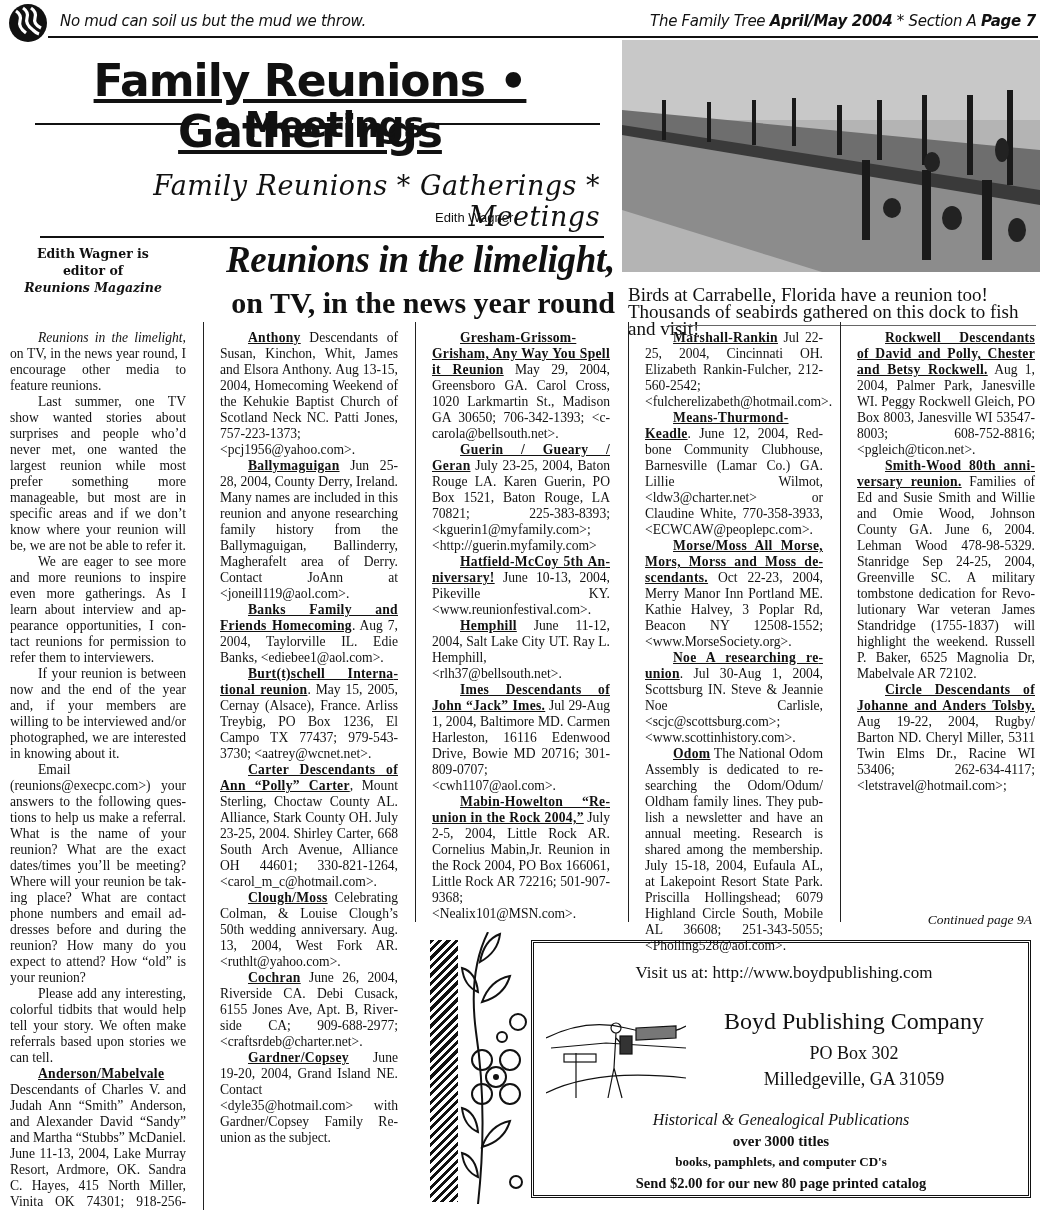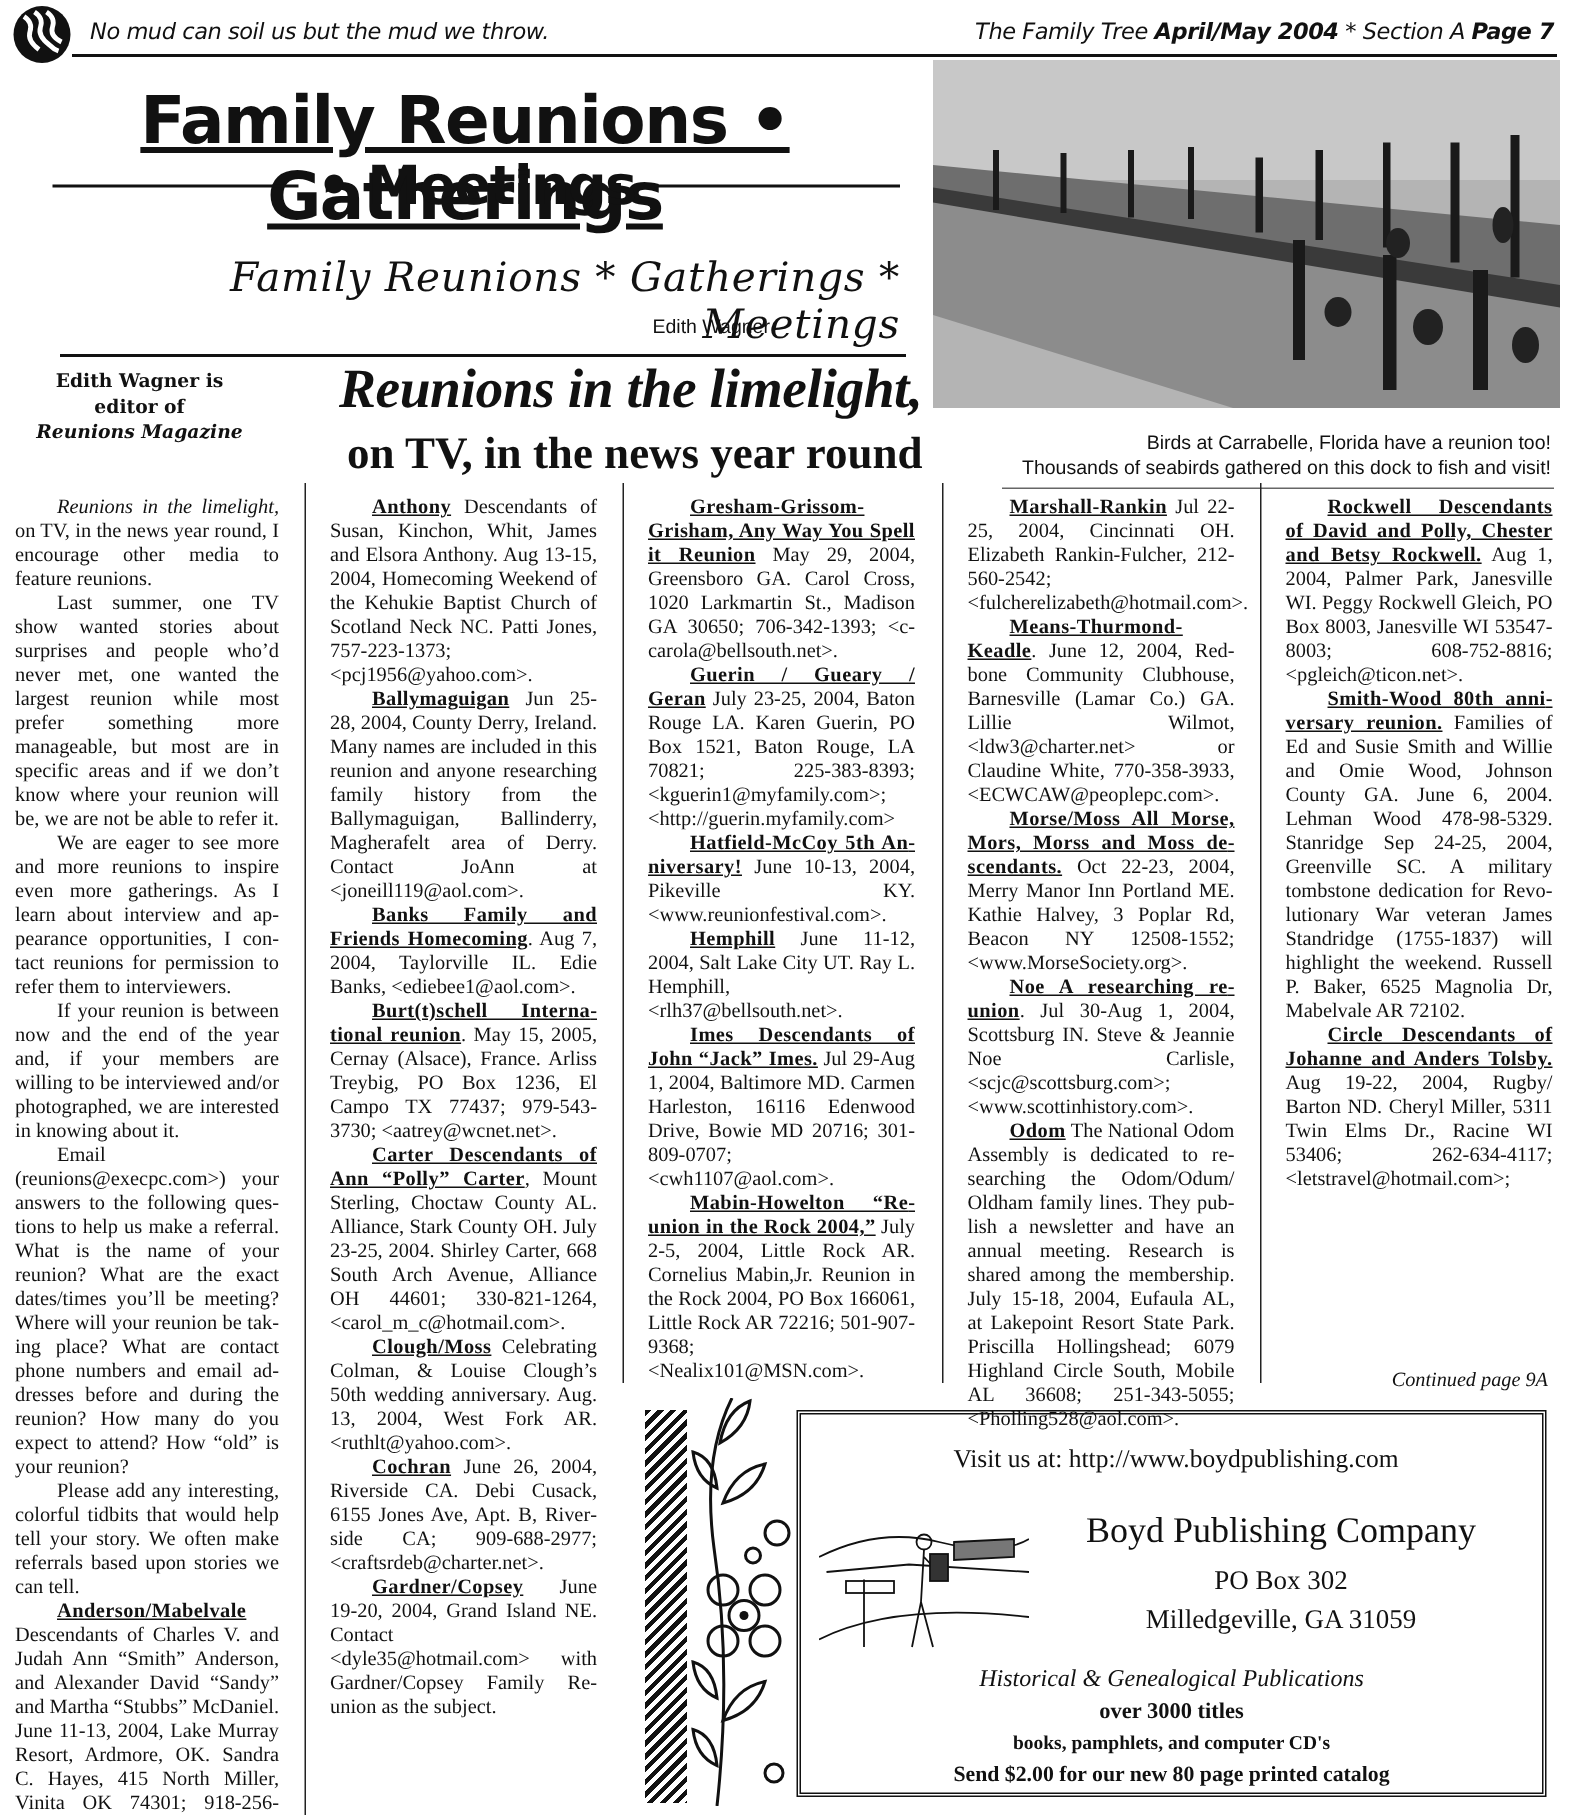--- a/index.html
+++ b/index.html
@@ -22,21 +22,21 @@
   #title-rule { left: 40px; top: 236px; width: 564px; height: 2px; background: #111; }
 
   #editor-note { left: 18px; top: 245px; width: 150px; text-align: center; font-family: "DejaVu Serif", serif; font-size: 12.5px; line-height: 17px; font-weight: bold; }
   #editor-note .mag { font-style: italic; }
   #headline1 { left: 185px; top: 238px; width: 430px; text-align: right; font-family: "Liberation Serif", serif; font-style: italic; font-weight: bold; font-size: 37px; letter-spacing: -0.3px; }
   #headline2 { left: 185px; top: 286px; width: 430px; text-align: right; font-family: "Liberation Serif", serif; font-weight: bold; font-size: 30px; }
 
   
   #photo { left: 622px; top: 40px; width: 418px; height: 232px; background: linear-gradient(180deg,#bdbdbd 0%, #9a9a9a 40%, #8a8a8a 100%); overflow: hidden; }
   #photo svg { width: 100%; height: 100%; }
-  #photo-caption { left: 628px; top: 286px; width: 406px; text-align: right; font-family: Liberation Sans, sans-serif; font-size: 13px; line-height: 17px; }
+  #photo-caption { left: 628px; top: 286px; width: 406px; font-family: Liberation Serif, serif; font-size: 19px; line-height: 17px; }
   #caption-rule { left: 668px; top: 325px; width: 368px; height: 1px; background: #666; }
 
   
   .col { position: absolute; font-family: "Liberation Serif", serif; font-size: 13.6px; line-height: 16px; text-align: justify; hyphens: manual; }
   .col p { margin: 0; text-indent: 28px; }
   .col .hd { font-weight: bold; text-decoration: underline; letter-spacing: 0.3px; }
   .col .it { font-style: italic; }
   .vrule { position: absolute; width: 1px; background: #222; }
   #col1 { left: 10px; top: 330px; width: 176px; }
   #col2 { left: 220px; top: 330px; width: 178px; }

